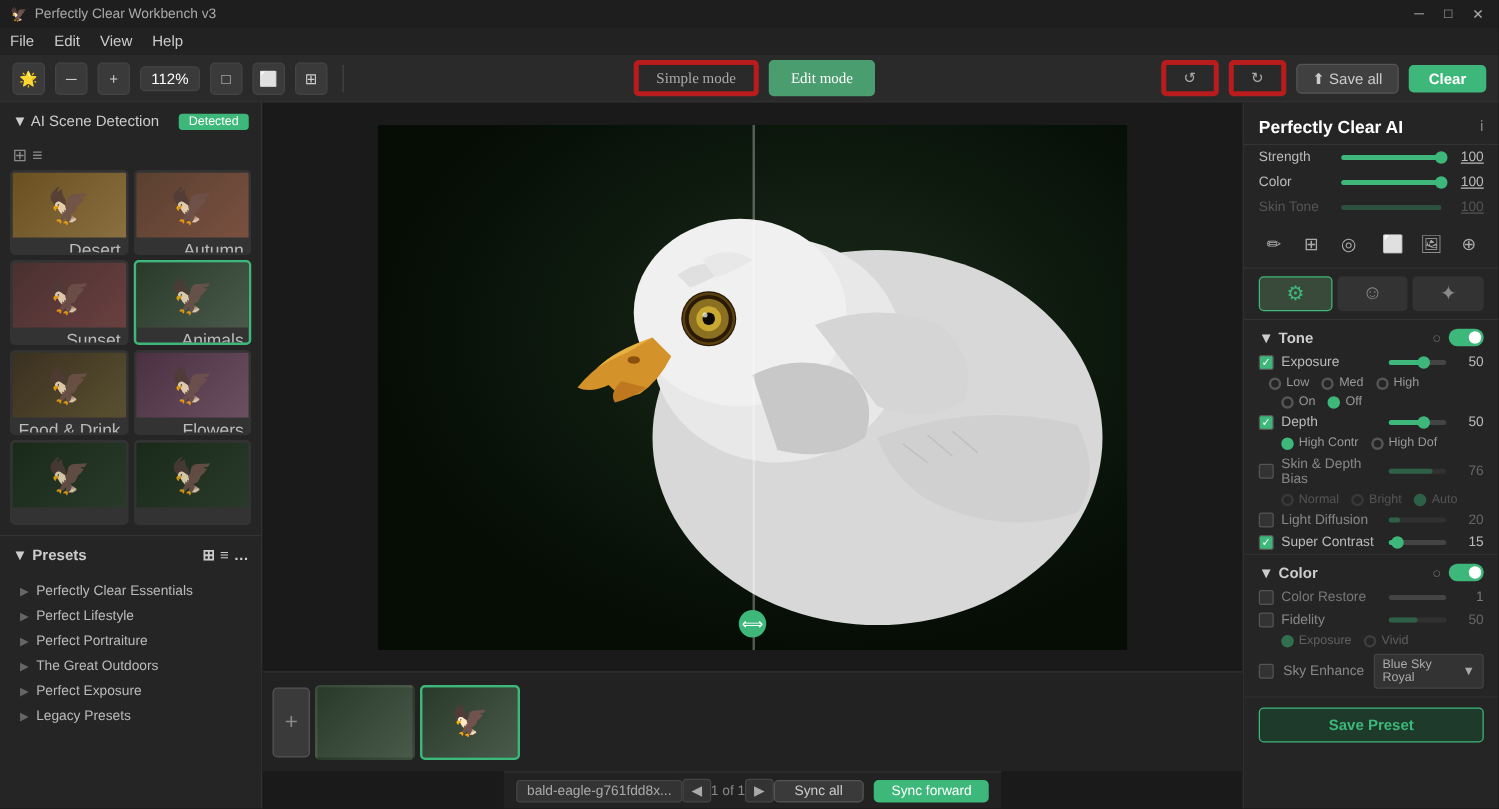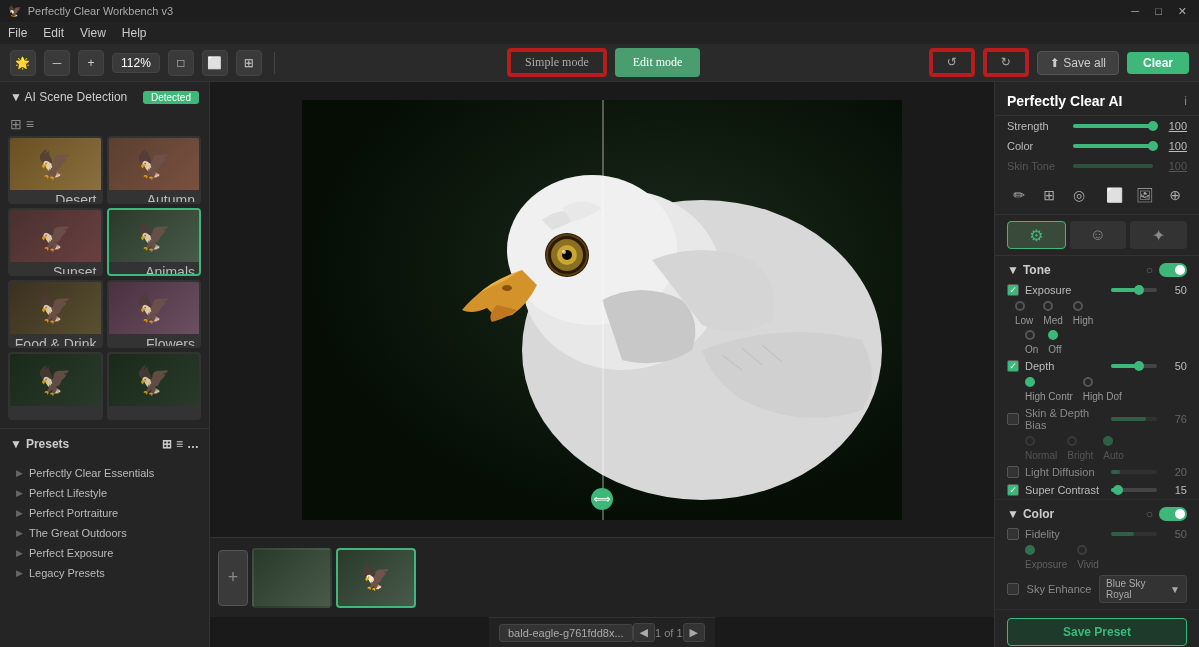--- a/index.html
+++ b/index.html
@@ -481,21 +481,21 @@
     }
     .checkbox-off { background: #333; }
 
     
     .radio-row {
       display: flex;
       align-items: center;
       padding: 2px 12px 2px 20px;
       gap: 10px;
     }
-    .radio-group { display: flex; align-items: flex-start; gap: 4px; flex-direction: column; }
+    .radio-group { display: flex; align-items: flex-end; gap: 4px; }
     .radio-dot {
       width: 10px; height: 10px;
       border-radius: 50%;
       border: 2px solid #555;
       background: transparent;
       cursor: pointer;
       flex-shrink: 0;
     }
     .radio-dot.active {
       background: #3db87a;
@@ -799,20 +799,24 @@
       <div class="film-thumb selected">🦅</div>
     </div>
 
     <div class="bottom-bar">
       <div class="bottom-bar-left">
         <div class="file-name">bald-eagle-g761fdd8x...</div>
         <button class="nav-btn">◀</button>
         <span class="page-info">1 of 1</span>
         <button class="nav-btn">▶</button>
       </div>
+      <div class="bottom-bar-right">
+        <button class="sync-btn">Sync all</button>
+        <button class="sync-fwd-btn">Sync forward</button>
+      </div>
     </div>
   </div>
 
   <div class="right-panel">
 
     <div class="rp-header">
       <span class="rp-title">Perfectly Clear AI</span>
       <span class="rp-info-icon">ℹ</span>
     </div>
 
@@ -980,20 +984,26 @@
           <span>Color</span>
         </div>
         <div class="panel-section-controls">
           <span style="color:#666;font-size:12px">○</span>
           <div class="toggle-switch">
             <div class="knob"></div>
           </div>
         </div>
       </div>
 
+      <div class="color-restore-row">
+        <div class="checkbox adj-checkbox checkbox-off"></div>
+        <span class="color-restore-label">Color Restore</span>
+        <div class="color-restore-track"></div>
+        <span class="color-restore-value">1</span>
+      </div>
 
       <div class="adj-row">
         <div class="checkbox adj-checkbox checkbox-off"></div>
         <span class="adj-label" style="color:#888">Fidelity</span>
         <div class="adj-track" style="opacity:0.4">
           <div class="adj-fill" style="width:50%"></div>
         </div>
         <span class="adj-value" style="color:#666">50</span>
       </div>
 

